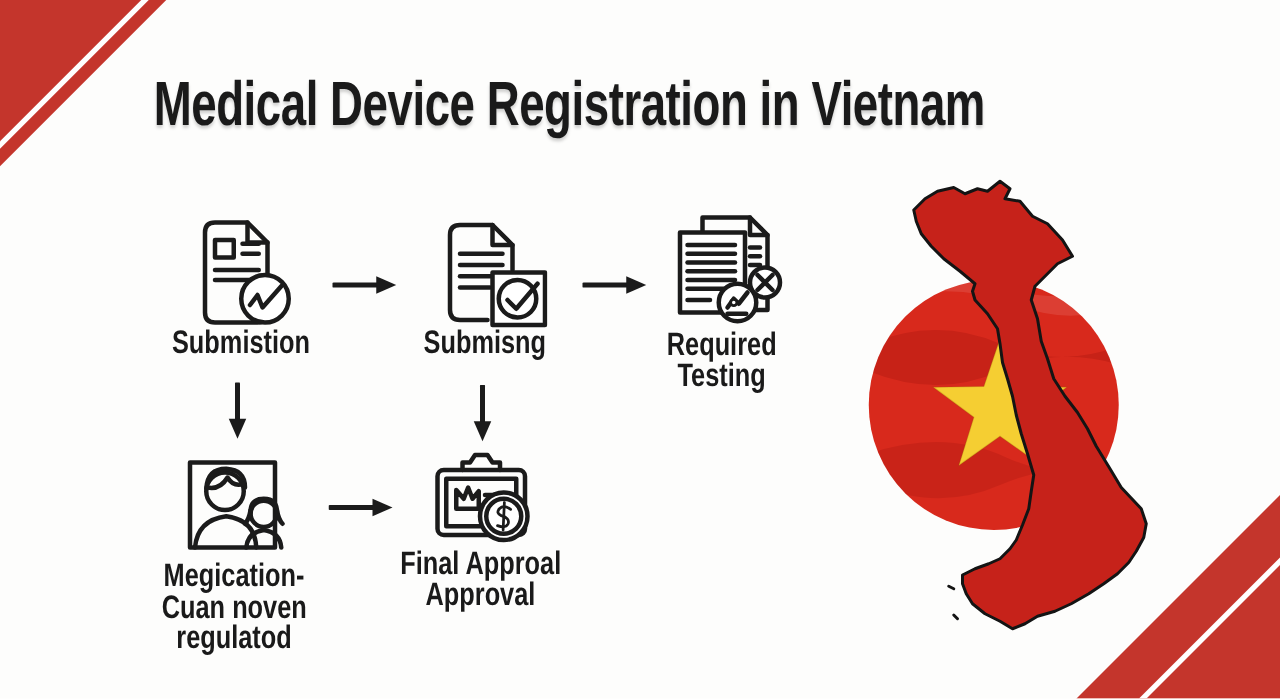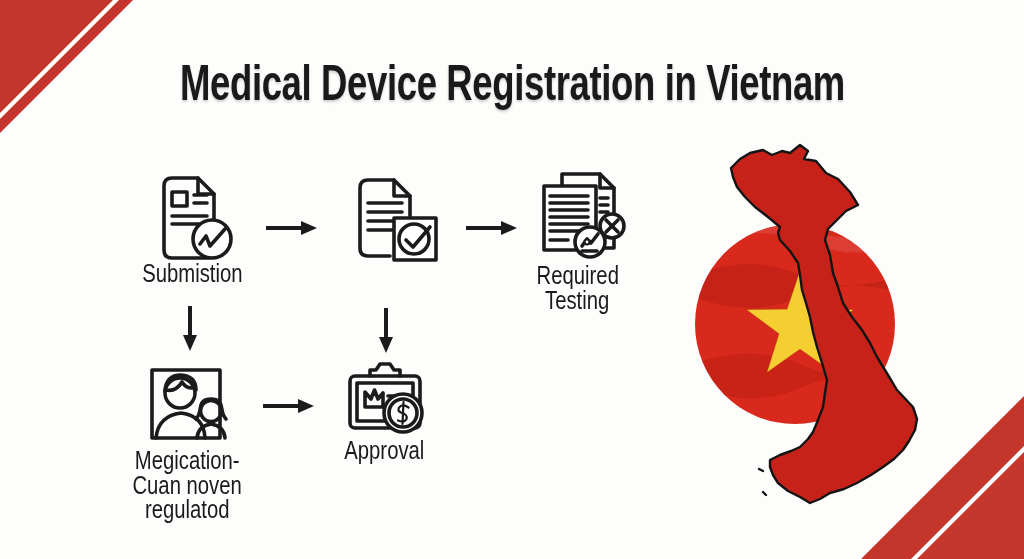--- a/index.html
+++ b/index.html
@@ -6,34 +6,34 @@
   .stage{position:relative;width:1024px;height:559px;overflow:hidden;background:var(--background,#FDFDFC);}
 
   
   .corner{position:absolute;pointer-events:none;}
   .corner.tl{left:0;top:0;}
   .corner.br{right:0;bottom:0;}
   .cred{fill:var(--corner-red,#C4352C);}
   .cwhite{fill:#fff;}
 
   
-  .title-wrap{position:absolute;left:0;right:0;top:54px;text-align:center;}
+  .title-wrap{position:absolute;left:0;right:0;top:54px;text-align:left;}
   .title-text{display:inline-block;font-size:50px;font-weight:700;color:var(--text,#1A1A1A);
     transform:scaleX(0.73);transform-origin:50% 50%;white-space:nowrap;letter-spacing:-0.5px;
     text-shadow:0 2px 3px rgba(0,0,0,0.18);}
 
   
   .icon{position:absolute;}
   .st{fill:none;stroke:var(--outline,#1B1B1B);stroke-width:3.6;stroke-linecap:round;stroke-linejoin:round;}
   .st *{fill:none;}
   .st .wh{fill:#fff;}
   .thin{stroke-width:2.2 !important;}
 
   
-  .lbl{position:absolute;text-align:center;font-weight:400;color:var(--text,#1A1A1A);
+  .lbl{position:absolute;text-align:center;font-weight:700;color:var(--text,#1A1A1A);
     font-size:26px;line-height:24.5px;}
   .lbl .ln{display:block;}
   .lbl .ln span{display:inline-block;transform:scaleX(0.78);transform-origin:50% 50%;white-space:nowrap;}
 
   
   .arrow{position:absolute;}
   .arrow line{stroke:var(--outline,#1B1B1B);stroke-width:4;stroke-linecap:round;}
   .arrow polygon{fill:var(--outline,#1B1B1B);}
 
   
@@ -140,31 +140,33 @@
       <circle cx="61" cy="57" r="14"></circle>
       <path class="thin" d="M66.5 51.5 Q61 47.5 57.5 51 Q54.5 54.5 59 56.5 Q66 58.5 64.5 63 Q62.5 67 56 64.5"></path>
       <path class="thin" d="M61.5 46 L60.5 68"></path>
     </g>
   </svg>
 
   <div class="lbl" style="left:105px;top:261px;width:175px">
     <div class="ln"><span>Submistion</span></div>
   </div>
   <div class="lbl" style="left:300px;top:261px;width:175px">
+    <div class="ln"><span>Submisng</span></div>
   </div>
   <div class="lbl" style="left:490px;top:263px;width:175px">
     <div class="ln"><span>Required</span></div>
     <div class="ln"><span>Testing</span></div>
   </div>
   <div class="lbl" style="left:100px;top:448px;width:175px">
     <div class="ln"><span>Megication-</span></div>
     <div class="ln"><span>Cuan noven</span></div>
     <div class="ln"><span>regulatod</span></div>
   </div>
   <div class="lbl" style="left:297px;top:438px;width:175px">
+    <div class="ln"><span>Final Approal</span></div>
     <div class="ln"><span>Approval</span></div>
   </div>
 
   <svg class="arrow" style="left:266px;top:219px" width="52" height="18" viewBox="0 0 52 18">
     <line x1="1" y1="9" x2="36" y2="9"></line>
       <polygon points="35,2 51,9 35,16"></polygon>
   </svg>
   <svg class="arrow" style="left:466px;top:219px" width="52" height="18" viewBox="0 0 52 18">
     <line x1="1" y1="9" x2="36" y2="9"></line>
       <polygon points="35,2 51,9 35,16"></polygon>

